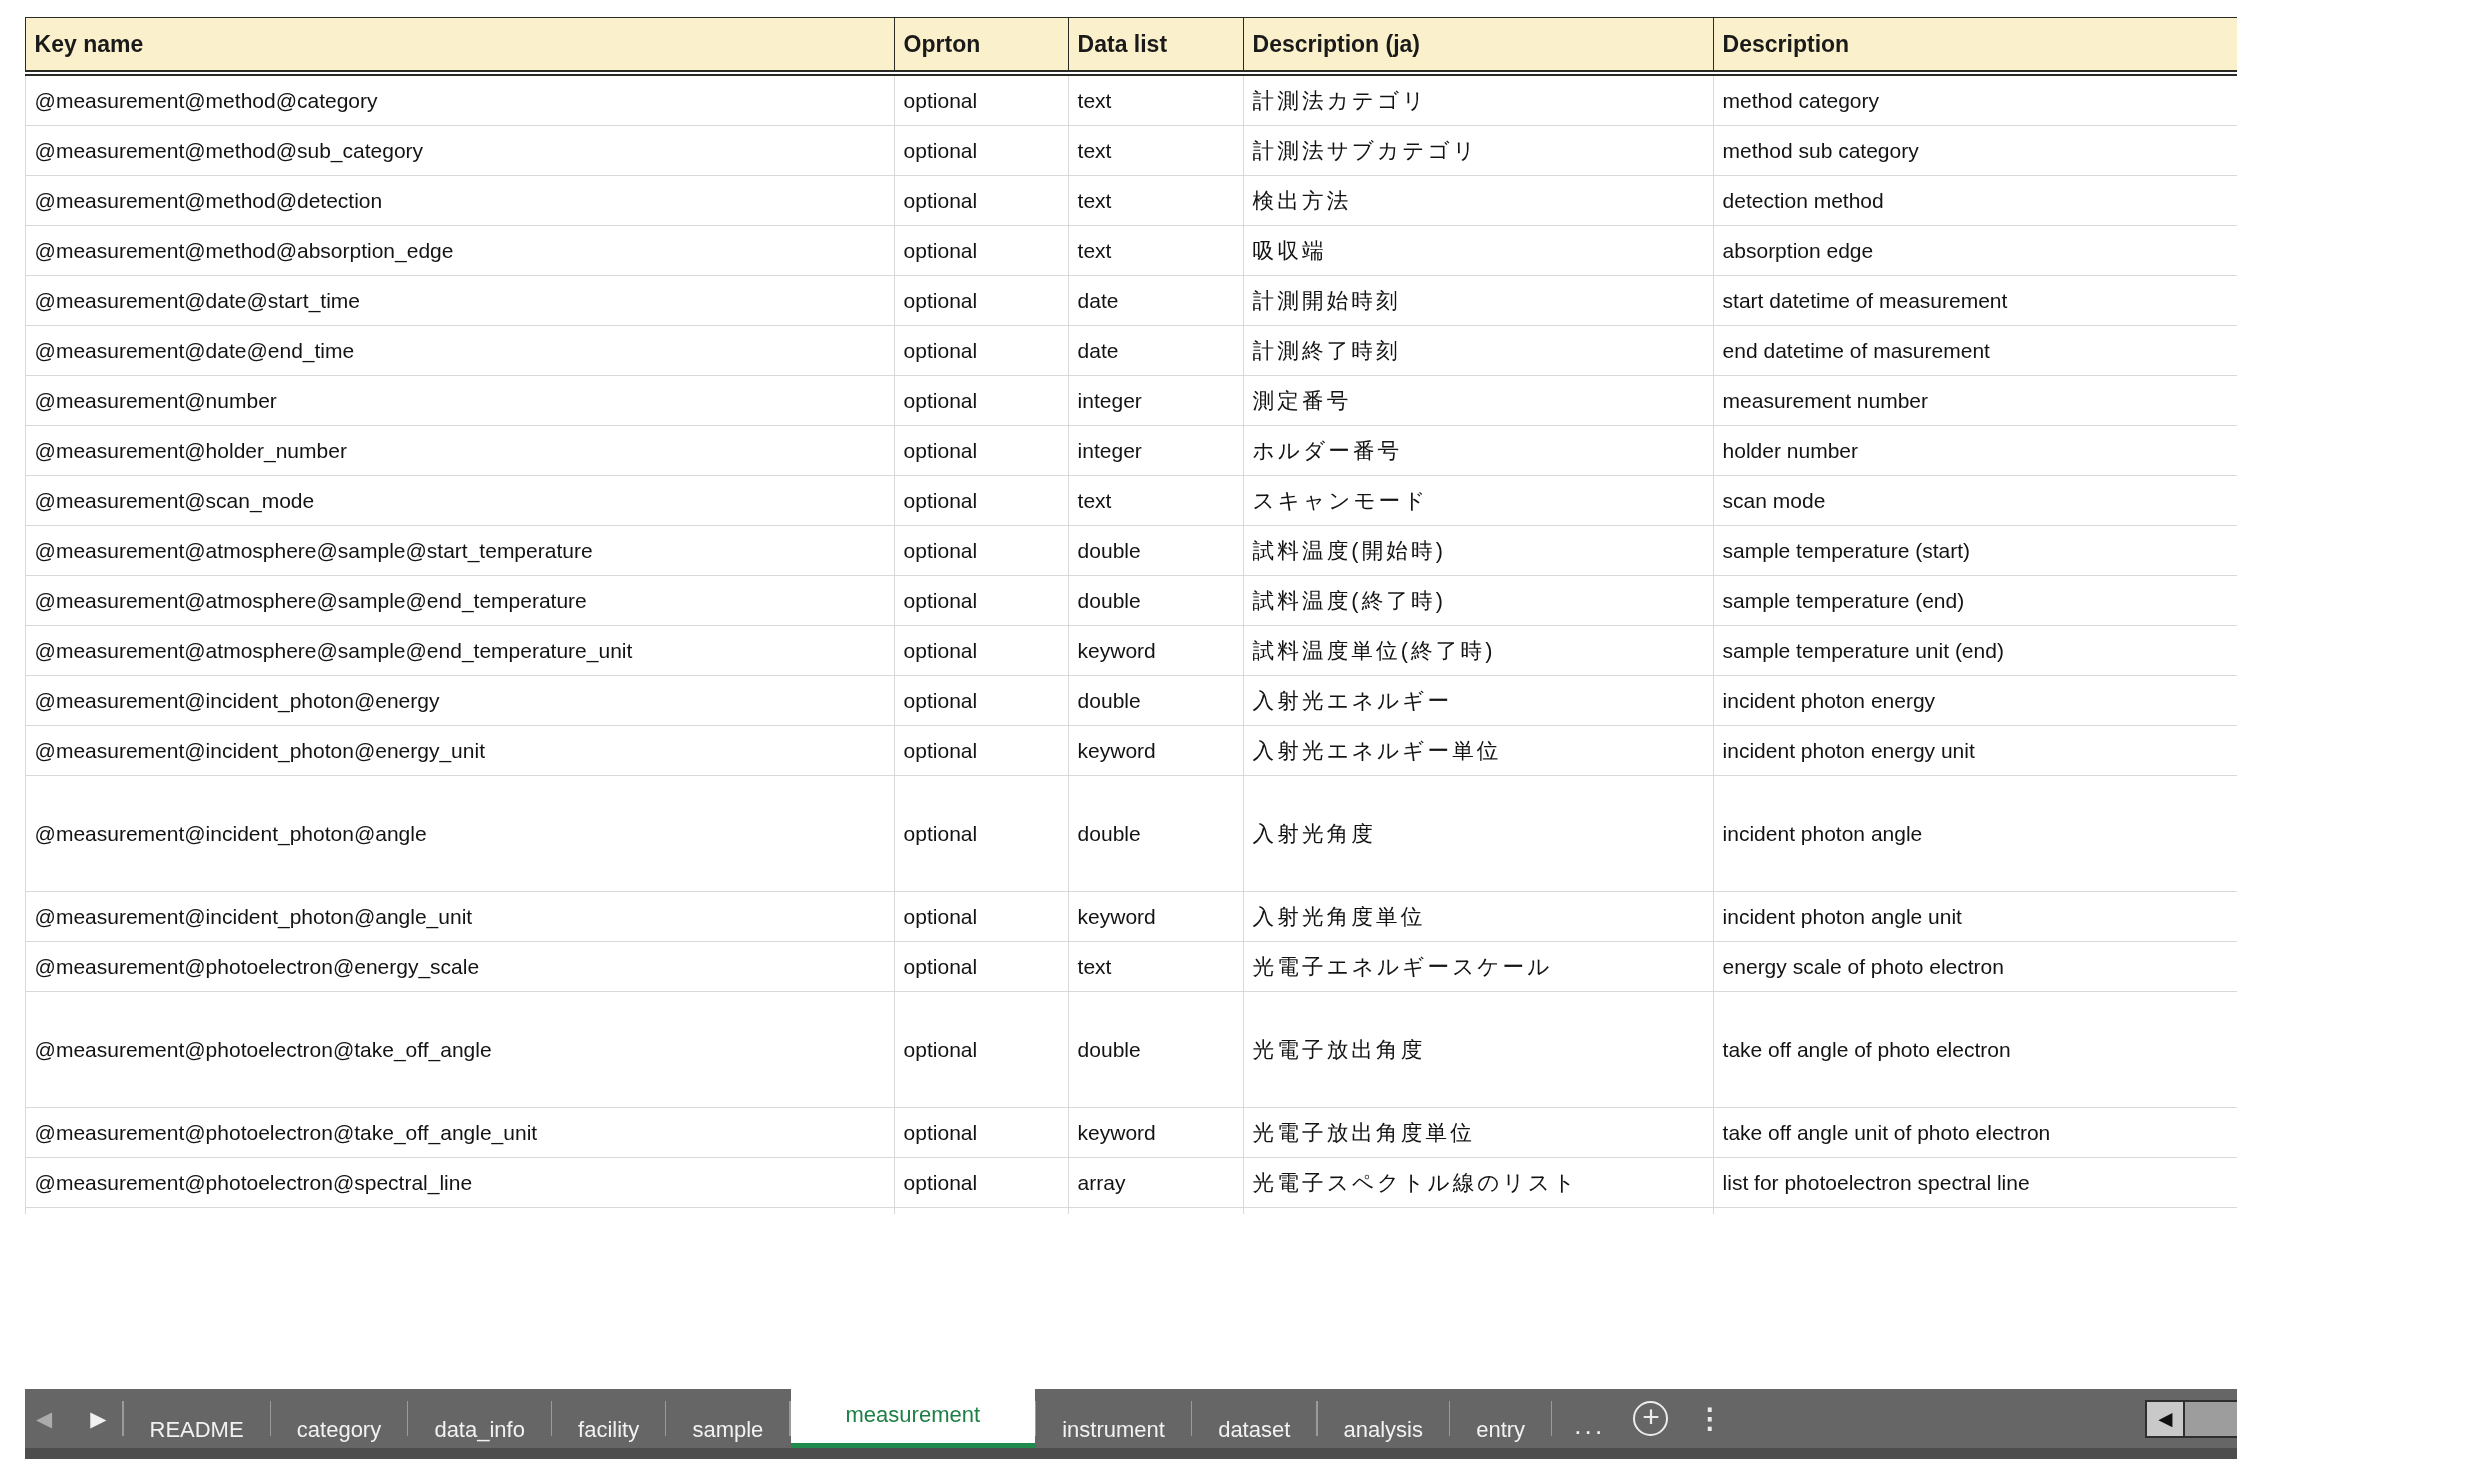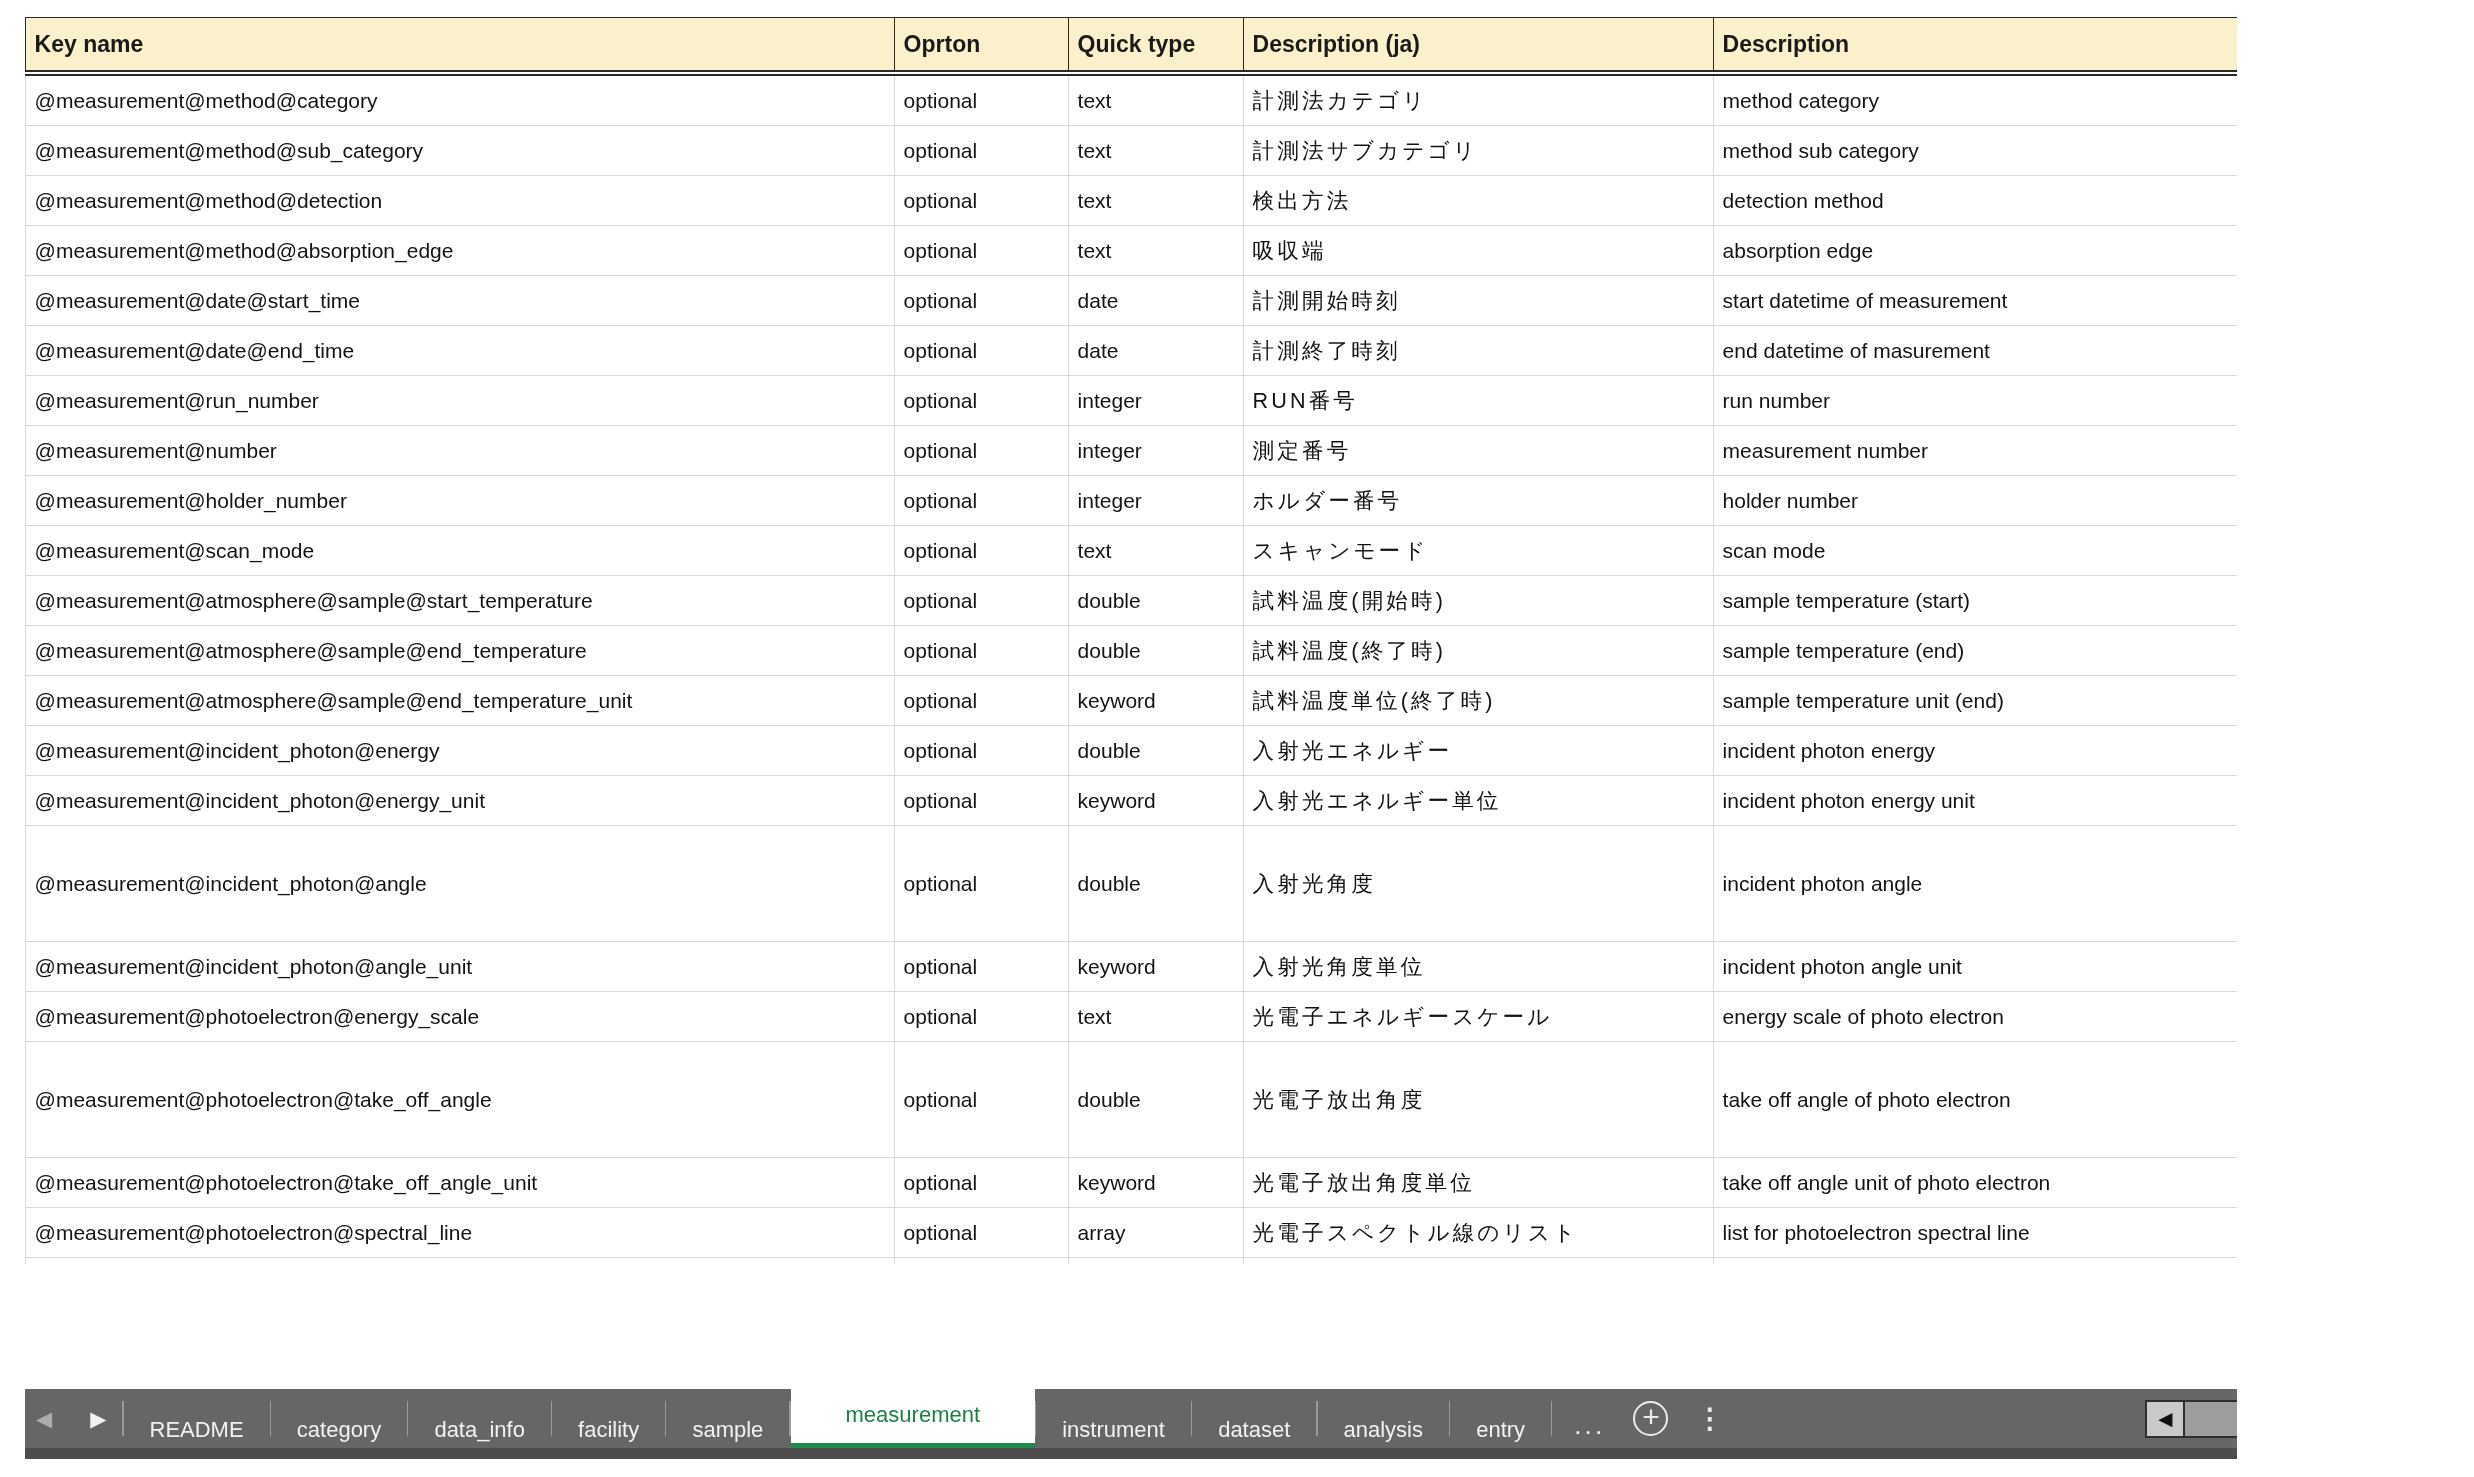--- a/index.html
+++ b/index.html
@@ -91,21 +91,21 @@
         <col class="c-opt">
         <col class="c-type">
       <col class="c-ja">
         <col class="c-en">
         <col class="c-ex">
     </colgroup>
     <thead>
       <tr>
         <th>Key name</th>
         <th>Oprton</th>
-        <th>Quick type</th>
+        <th>Data list</th>
         <th>Description (ja)</th>
         <th>Description</th>
         <th>example</th>
       </tr>
     </thead>
     <tbody>
         <tr>
       <td>@measurement@method@category</td>
       <td>optional</td>
       <td>text</td>
@@ -144,28 +144,20 @@
       <td class="ja">計測開始時刻</td>
       <td>start datetime of measurement</td>
       <td></td>
     </tr>
         <tr>
       <td>@measurement@date@end_time</td>
       <td>optional</td>
       <td>date</td>
       <td class="ja">計測終了時刻</td>
       <td>end datetime of masurement</td>
-      <td></td>
-    </tr>
-        <tr>
-      <td>@measurement@run_number</td>
-      <td>optional</td>
-      <td>integer</td>
-      <td class="ja">RUN番号</td>
-      <td>run number</td>
       <td></td>
     </tr>
         <tr>
       <td>@measurement@number</td>
       <td>optional</td>
       <td>integer</td>
       <td class="ja">測定番号</td>
       <td>measurement number</td>
       <td></td>
     </tr>

